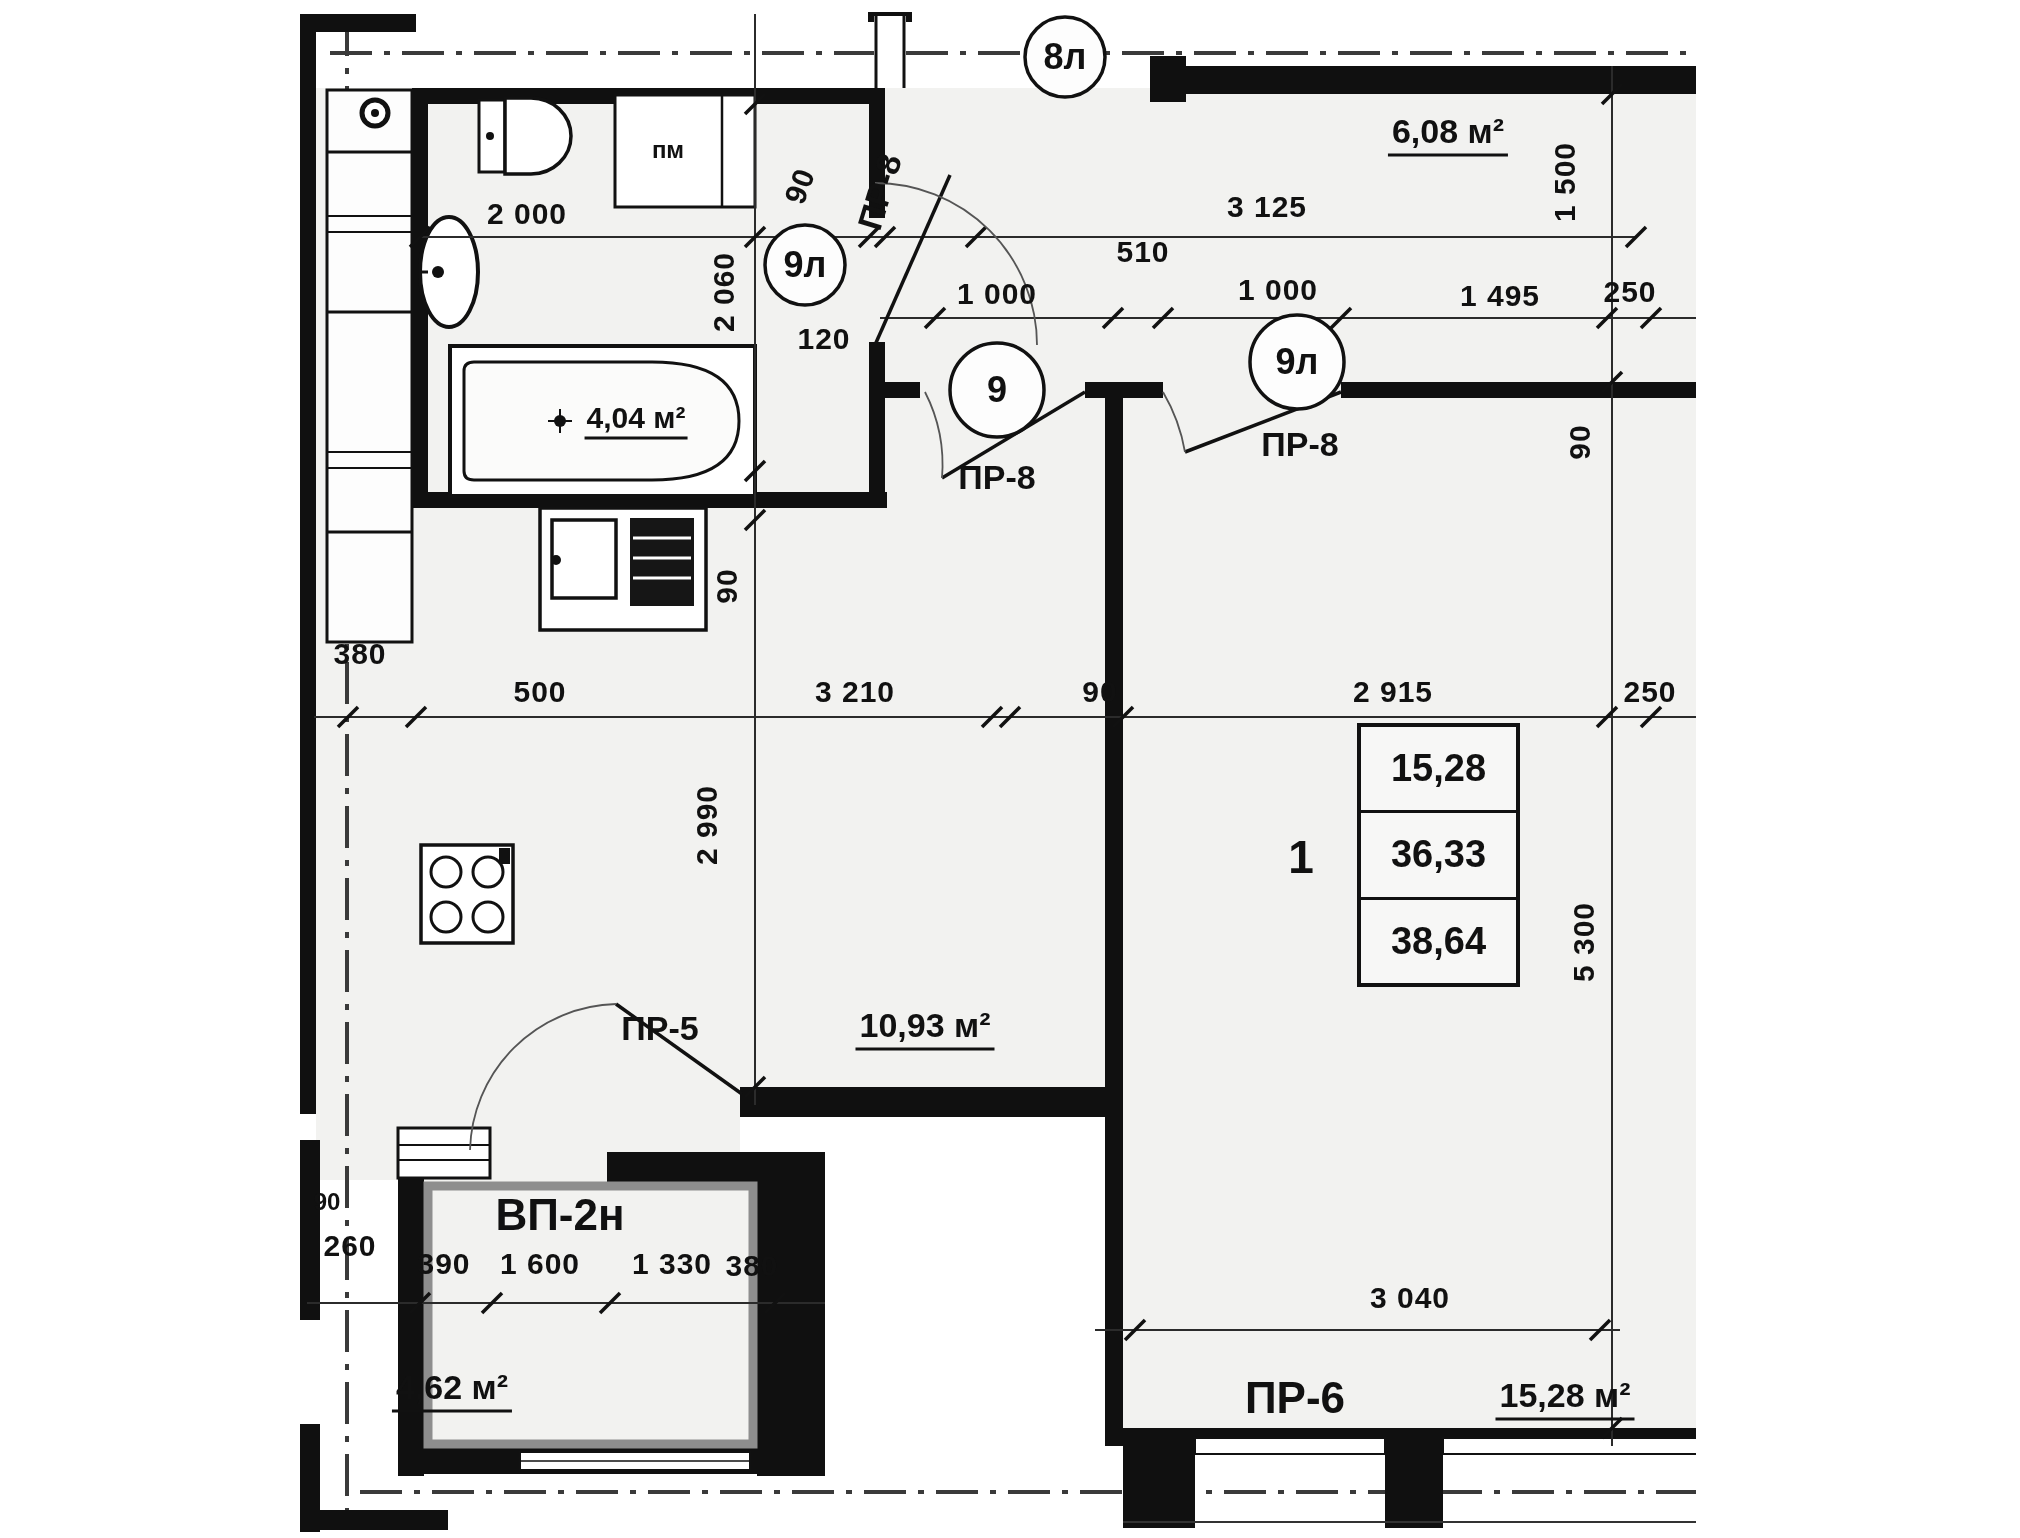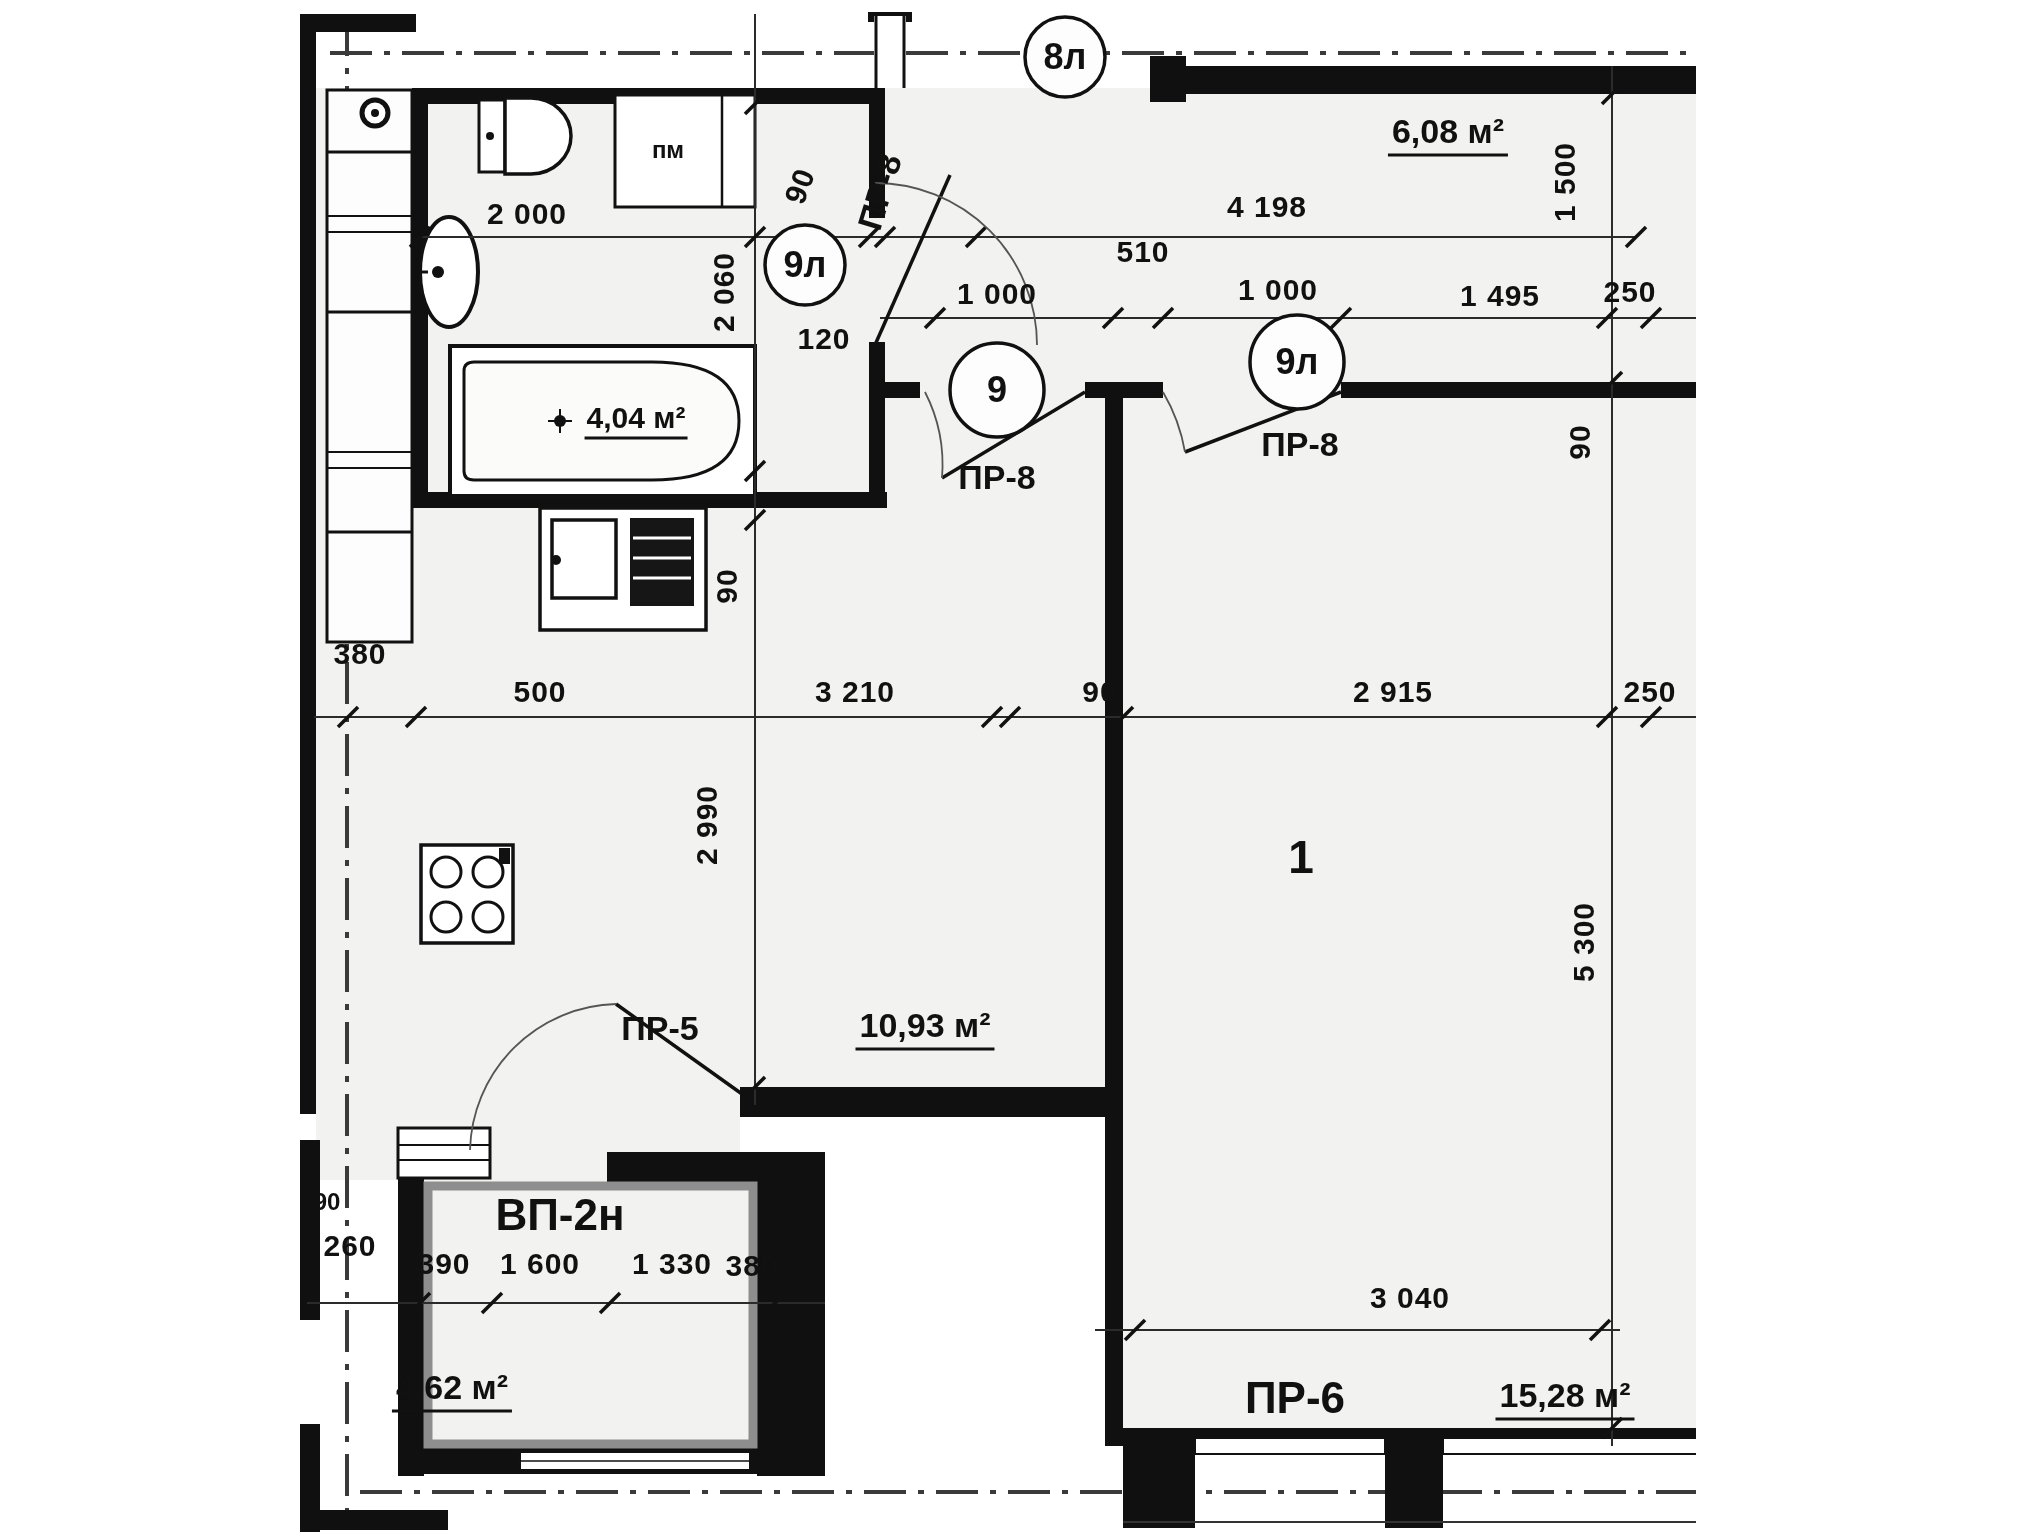--- a/index.html
+++ b/index.html
@@ -246,21 +246,21 @@
   <div class="lbl room-lg" style="left:560px;top:1215px;">ВП-2н</div>
 
   <div class="lbl area" style="left:1448px;top:134px;">6,08 м²</div>
   <div class="lbl area-sm" style="left:636px;top:420px;">4,04 м²</div>
   <div class="lbl area" style="left:925px;top:1028px;">10,93 м²</div>
   <div class="lbl area" style="left:452px;top:1390px;">4,62 м²</div>
   <div class="lbl area" style="left:1565px;top:1398px;">15,28 м²</div>
 
   <div class="lbl dim" style="left:527px;top:214px;">2 000</div>
   <div class="lbl dim rot70" style="left:800px;top:186px;">90</div>
-  <div class="lbl dim" style="left:1267px;top:207px;">4 198</div>
+  <div class="lbl dim" style="left:1267px;top:207px;">3 125</div>
   <div class="lbl dim" style="left:1143px;top:252px;">510</div>
   <div class="lbl dim" style="left:997px;top:294px;">1 000</div>
   <div class="lbl dim" style="left:1278px;top:290px;">1 000</div>
   <div class="lbl dim" style="left:1500px;top:296px;">1 495</div>
   <div class="lbl dim" style="left:1630px;top:292px;">250</div>
   <div class="lbl dim rot90" style="left:1565px;top:182px;">1 500</div>
   <div class="lbl dim rot90" style="left:724px;top:292px;">2 060</div>
   <div class="lbl dim" style="left:824px;top:339px;">120</div>
   <div class="lbl dim rot90" style="left:1580px;top:442px;">90</div>
   <div class="lbl dim rot90" style="left:727px;top:586px;">90</div>
@@ -274,14 +274,19 @@
   <div class="lbl dim rot90" style="left:1584px;top:942px;">5 300</div>
   <div class="lbl dim" style="left:444px;top:1264px;">390</div>
   <div class="lbl dim" style="left:540px;top:1264px;">1 600</div>
   <div class="lbl dim" style="left:672px;top:1264px;">1 330</div>
   <div class="lbl dim" style="left:752px;top:1266px;">380</div>
   <div class="lbl dim-sm" style="left:327px;top:1202px;">90</div>
   <div class="lbl dim" style="left:350px;top:1246px;text-align:center;">260</div>
   <div class="lbl dim" style="left:1410px;top:1298px;">3 040</div>
 
   <div class="lbl one" style="left:1301px;top:857px;">1</div>
+  <div id="aptTable">
+    <div class="cell u">15,28</div>
+    <div class="cell u">36,33</div>
+    <div class="cell">38,64</div>
+  </div>
 
 </div>
 
 </body></html>

